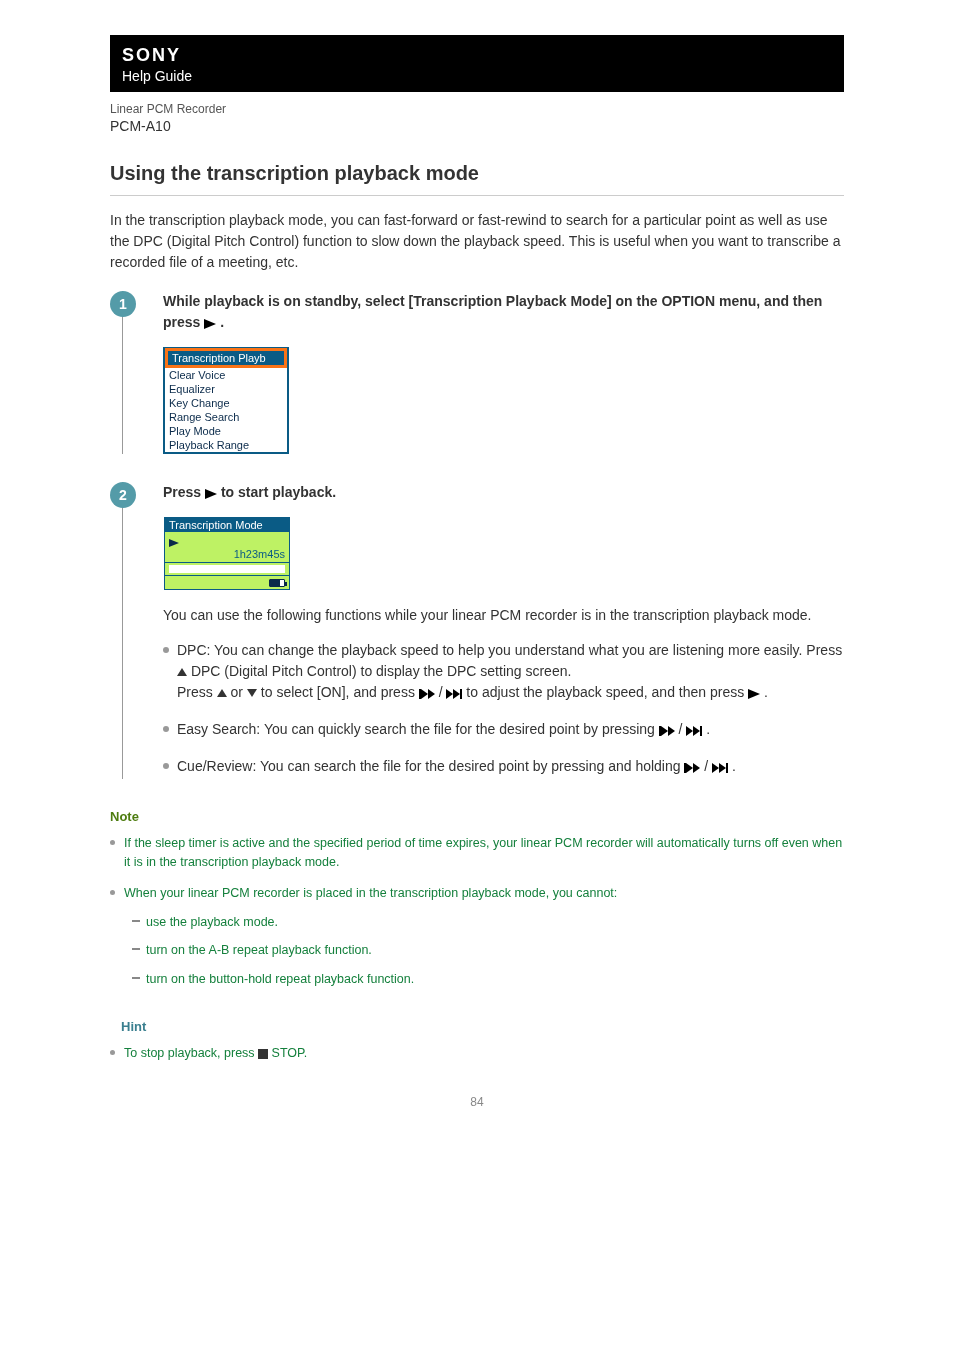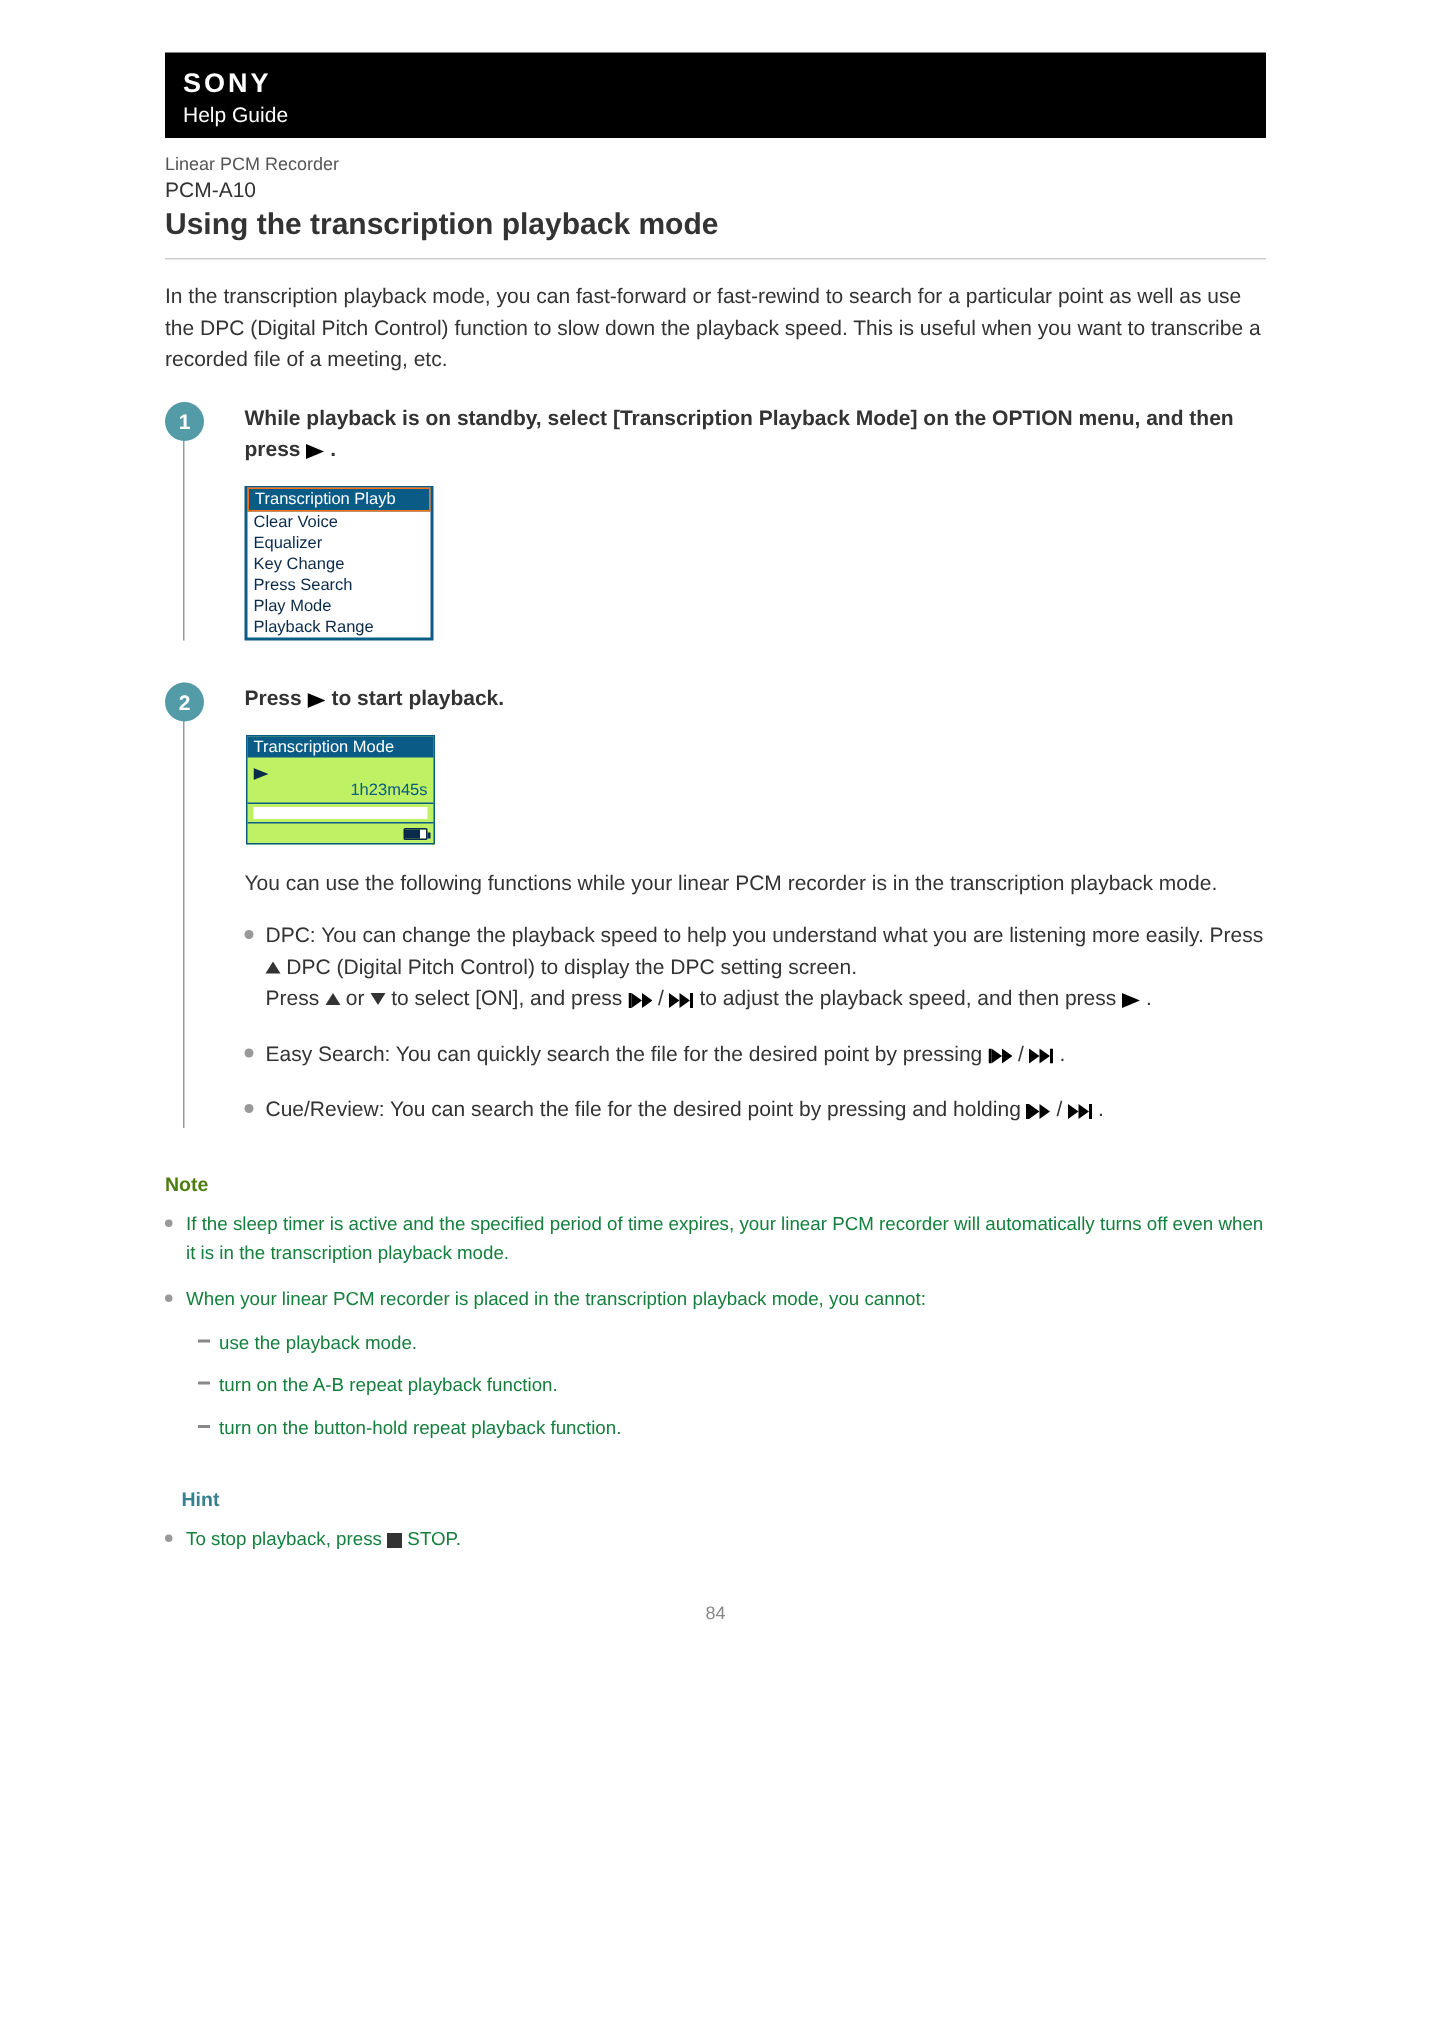--- a/index.html
+++ b/index.html
@@ -2,21 +2,21 @@
 <html><head>
   <meta charset="utf-8">
   <style>
     * { box-sizing: border-box; margin: 0; padding: 0; }
     body { font-family: Arial, Helvetica, sans-serif; font-size: 14px; color: #333; background: #fff; }
     .page { width: 824px; margin: 0 auto; padding: 35px 45px; }
     .header-black { background: #000; color: #fff; padding: 10px 12px 8px; margin-bottom: 10px; }
     .sony-logo { font-family: 'Arial Black', Arial, sans-serif; font-weight: 900; font-size: 18px; letter-spacing: 2px; }
     .help-guide { font-size: 14px; margin-top: 2px; }
     .product-line { font-size: 12px; color: #555; margin-bottom: 2px; }
-    .product-model { font-size: 14px; margin-bottom: 5px; }
+    .product-model { font-size: 14px; margin-bottom: 28px; }
     h1 { font-size: 20px; font-weight: bold; margin-bottom: 12px; border-bottom: 1px solid #ccc; padding-bottom: 10px; }
     .intro { font-size: 14px; line-height: 1.5; margin: 14px 0 18px; }
     .step { position: relative; padding-left: 40px; border-left: 1px solid #999; margin-left: 12px; margin-bottom: 28px; }
     .step:last-of-type { border-left: 1px solid #999; }
     .step-num { position: absolute; left: -13px; top: 0; width: 26px; height: 26px; border-radius: 50%; background: #549ba8; color: #fff; font-weight: bold; display: flex; align-items: center; justify-content: center; font-size: 14px; }
     .step-title { font-weight: bold; font-size: 14px; line-height: 1.5; margin-bottom: 12px; }
     .step-body { font-size: 14px; line-height: 1.6; }
     .sub-list { margin: 14px 0 0 0; list-style: none; }
     .sub-list li { position: relative; padding-left: 14px; margin-bottom: 14px; line-height: 1.5; }
     .sub-list li::before { content: ""; position: absolute; left: 0; top: 7px; width: 6px; height: 6px; border-radius: 50%; background: #999; }
@@ -26,21 +26,21 @@
     .note-list, .hint-list { list-style: none; font-size: 12.5px; line-height: 1.5; color: #15803d; }
     .note-list > li, .hint-list > li { position: relative; padding-left: 14px; margin-bottom: 12px; }
     .note-list > li::before, .hint-list > li::before { content: ""; position: absolute; left: 0; top: 6px; width: 5px; height: 5px; border-radius: 50%; background: #999; }
     .dash-list { list-style: none; margin: 10px 0 0 8px; }
     .dash-list li { position: relative; padding-left: 14px; margin-bottom: 10px; }
     .dash-list li::before { content: ""; position: absolute; left: 0; top: 7px; width: 8px; height: 2px; background: #888; }
     .page-num { text-align: center; font-size: 12px; color: #888; margin-top: 30px; }
     
     .screenshot { border: 2px solid #0a5b85; border-top: 1px solid #0a5b85; background: #fff; width: 126px; margin: 6px 0 10px 0; font-family: Arial, sans-serif; }
     .screenshot .row { font-size: 11px; padding: 1px 4px; color: #0a2a4a; white-space: nowrap; overflow: hidden; }
-    .screenshot .row.sel { background: #0a5b85; color: #fff; border: 1px solid #f97316; }
+    .screenshot .row.sel { background: #0a5b85; color: #fff; border: 3px solid #f97316; }
     .screenshot2 { border: 1px solid #0a5b85; background: #bef264; width: 126px; margin: 6px 0 14px 1px; font-family: Arial, sans-serif; }
     .screenshot2 .title { font-size: 11px; background: #0a5b85; color: #fff; padding: 1px 4px; }
     .screenshot2 .mid { height: 16px; position: relative; }
     .screenshot2 .time { text-align: right; font-size: 11px; color: #0a5b85; padding: 0 4px 2px; border-bottom: 1px solid #0a5b85; }
     .screenshot2 .bar { height: 8px; margin: 2px 4px; background: #fff; }
     .screenshot2 .footer { border-top: 1px solid #0a5b85; height: 14px; display: flex; justify-content: flex-end; align-items: center; padding: 0 4px; }
     .battery-icon { width: 16px; height: 8px; border: 1px solid #0a2a4a; border-radius: 1px; position: relative; background: linear-gradient(to right, #0a2a4a 70%, #fff 70%); }
     .battery-icon::after { content: ""; position: absolute; right: -3px; top: 2px; width: 2px; height: 4px; background: #0a2a4a; }
     
     .icon-inline { display: inline-block; vertical-align: -2px; }
@@ -72,21 +72,21 @@
         <svg width="12" height="10" viewBox="0 0 12 10">
             <polygon points="0,0 12,5 0,10" fill="#000"></polygon>
           </svg>
       </span><span> .</span>
     </div>
     <div class="screenshot">
       <div class="row sel">Transcription Playb</div>
       <div class="row">Clear Voice</div>
       <div class="row">Equalizer</div>
       <div class="row">Key Change</div>
-      <div class="row">Press Search</div>
+      <div class="row">Range Search</div>
       <div class="row">Play Mode</div>
       <div class="row">Playback Range</div>
     </div>
   </div>
 
   <div class="step">
     <div class="step-num">2</div>
     <div class="step-title">
       <span>Press </span><span class="icon-inline">
         <svg width="12" height="10" viewBox="0 0 12 10">

